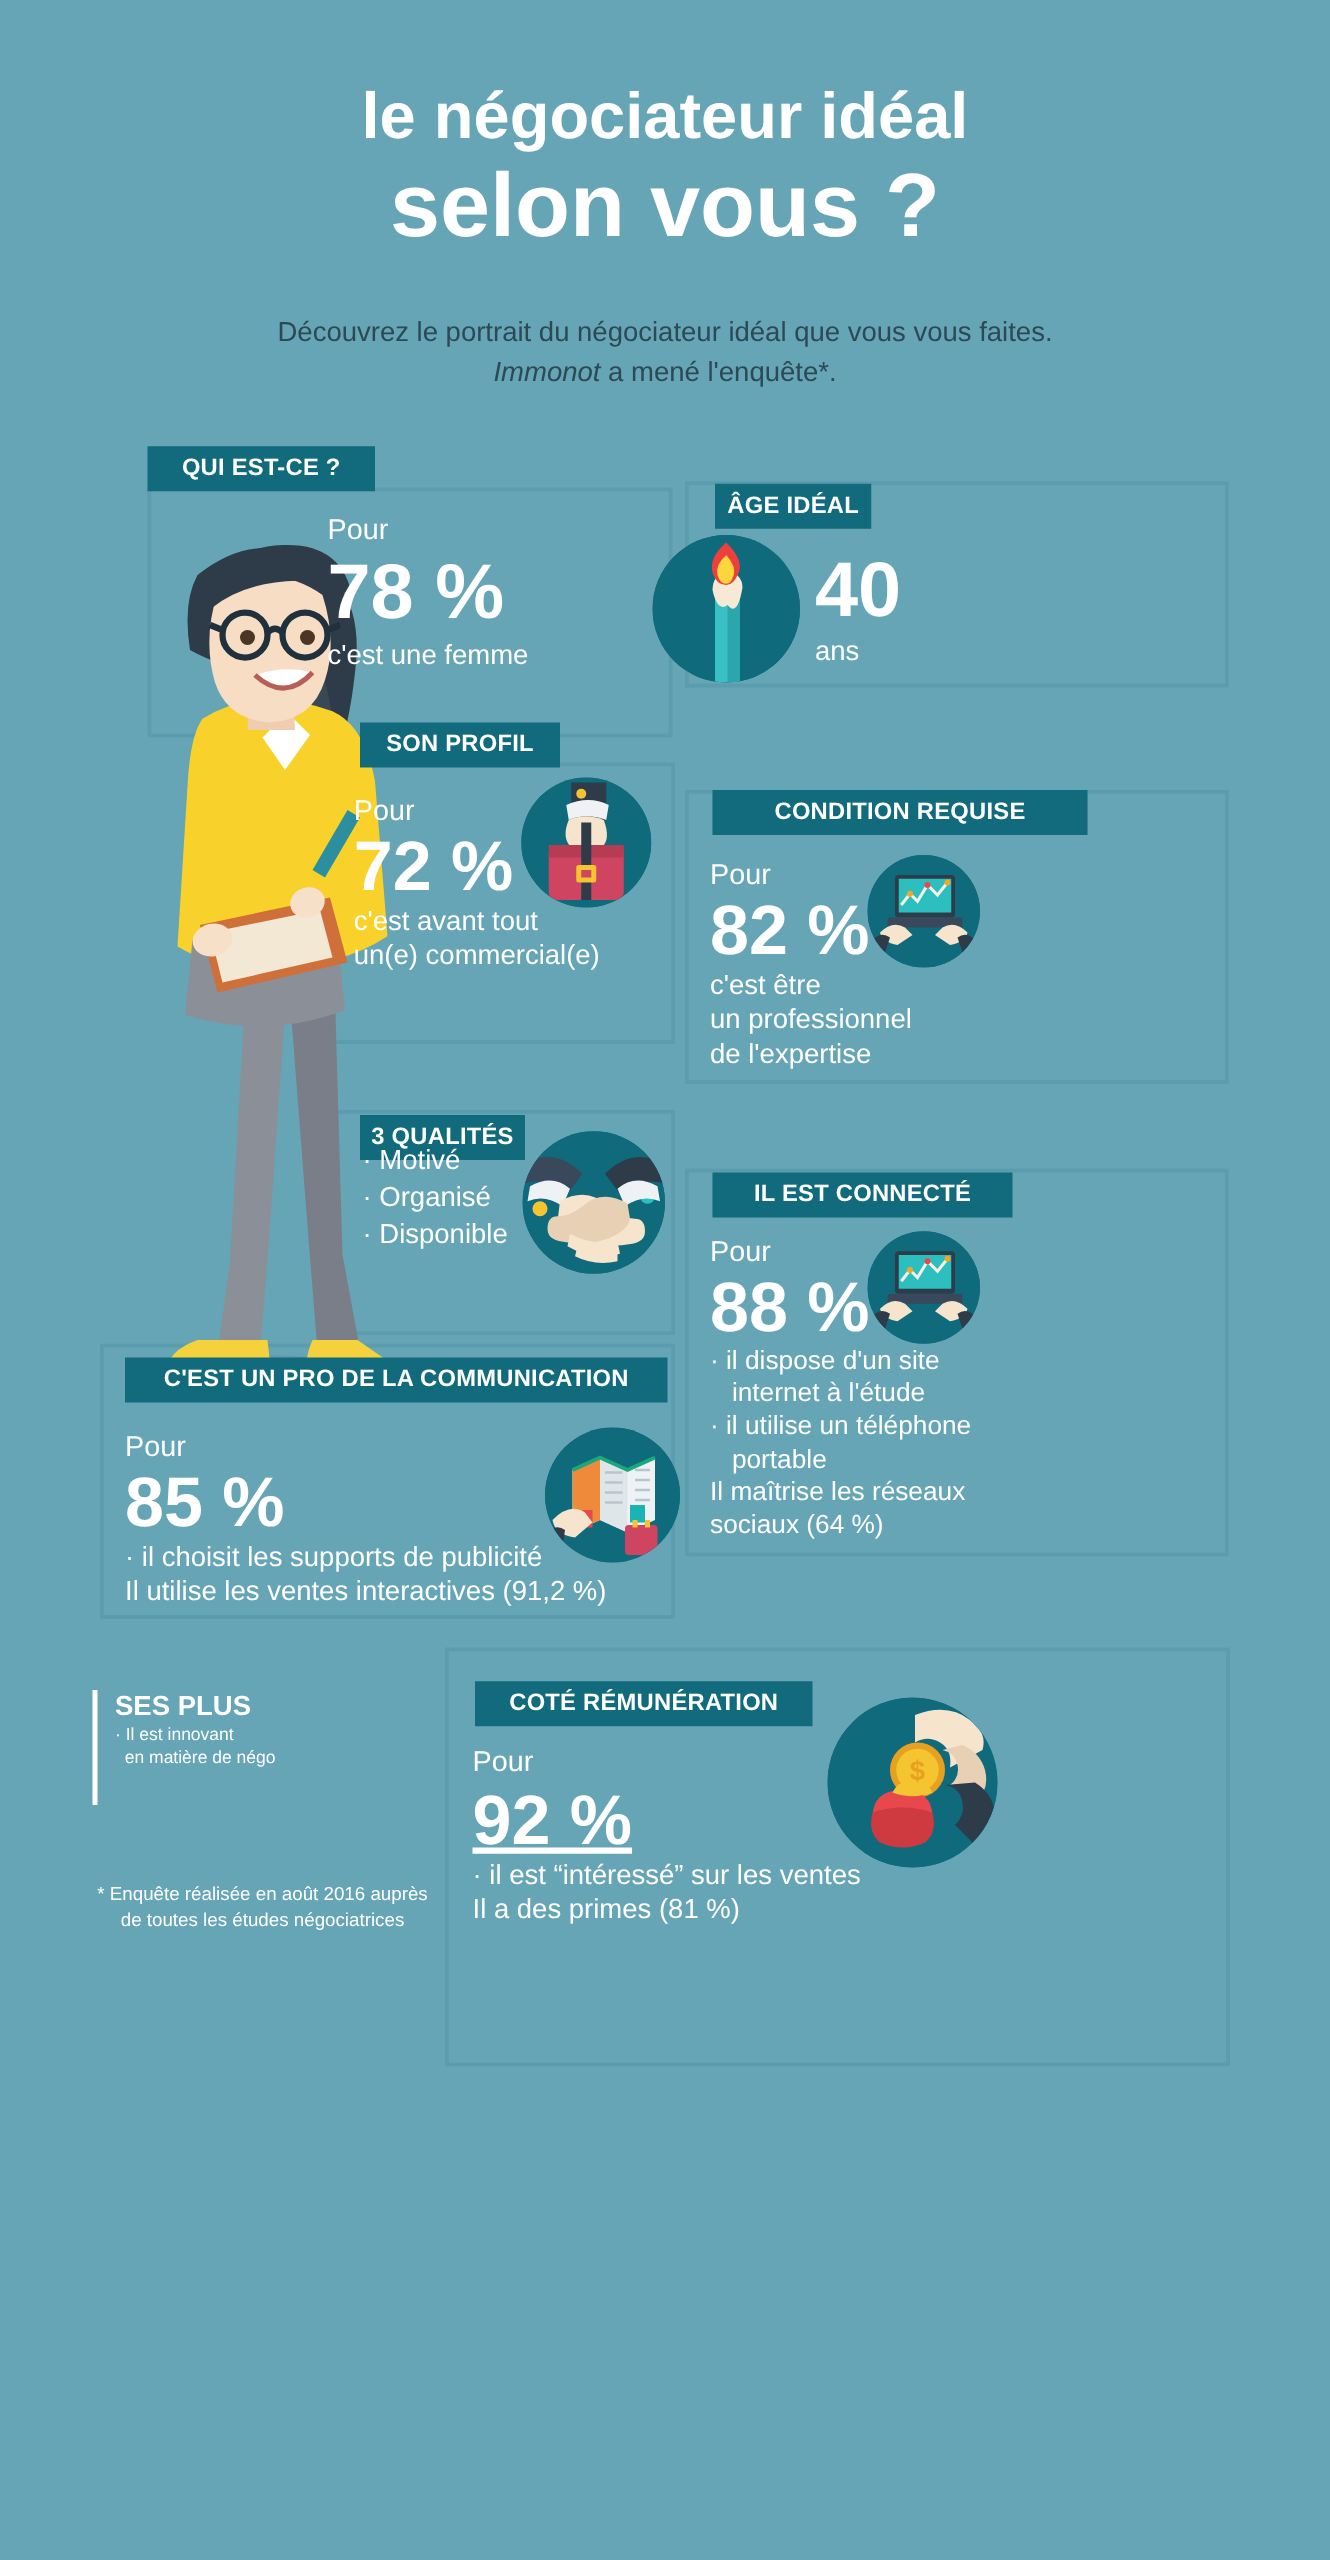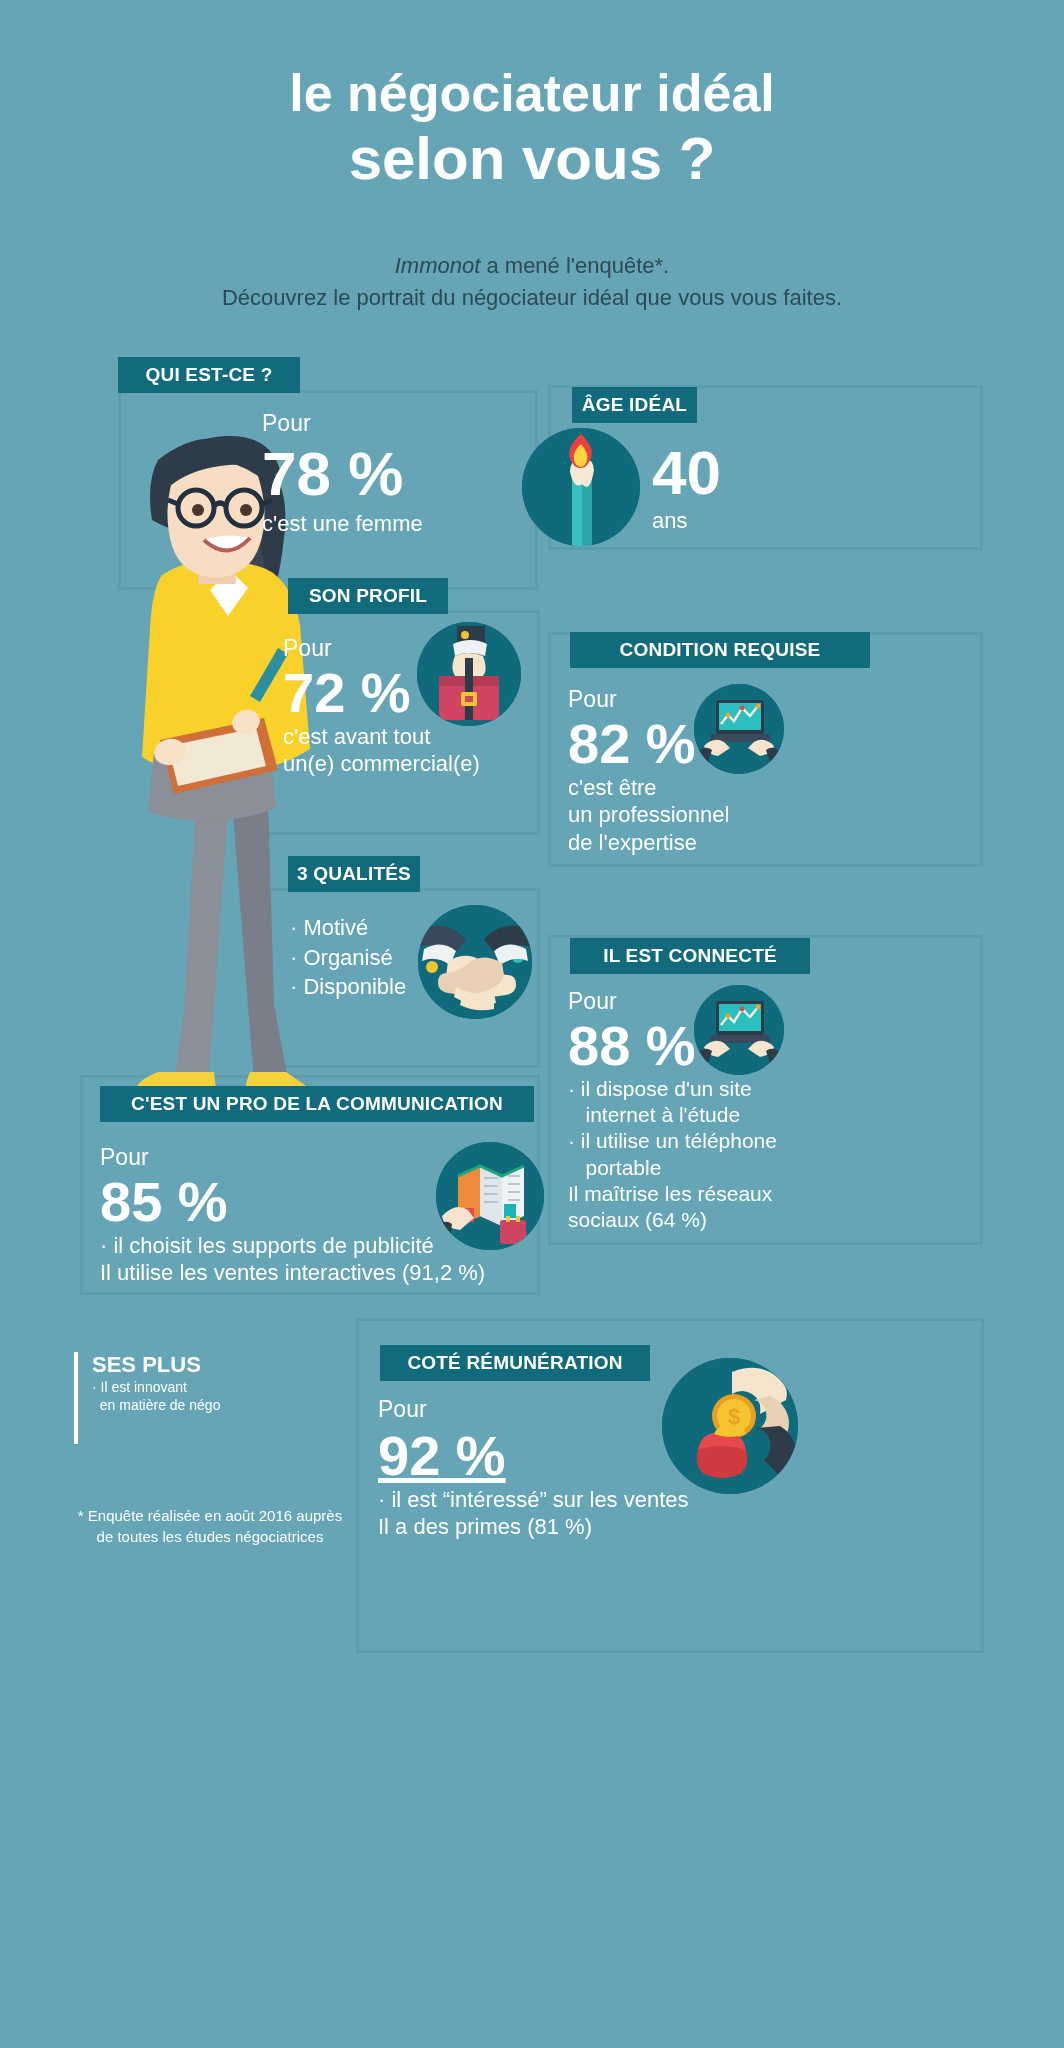--- a/index.html
+++ b/index.html
@@ -17,21 +17,21 @@
   .hdr{position:absolute;left:0;right:0;top:58px;text-align:center;}
   .hdr-line1{
     font-size:44px;letter-spacing:3px;font-weight:300;
     color:#ffffff;line-height:1.05;
   }
   .hdr-line2{
     font-size:52px;font-weight:bold;color:#ffffff;line-height:1.15;
     margin-top:6px;
   }
   .hdr-line3{
-    font-size:60px;font-weight:bold;color:#ffffff;line-height:1.15;
+    font-size:72px;font-weight:bold;color:#ffffff;line-height:1.15;
   }
   .sub{
     position:absolute;left:0;right:0;top:250px;text-align:center;
     color:#2b4a55;font-size:22px;line-height:1.45;
   }
   .sub i{font-style:italic;}
 
   
   .panel{
     position:absolute;
@@ -77,24 +77,24 @@
 <body>
 
 <div class="stage">
 
   <div class="hdr">
     <div class="hdr-line2">le négociateur idéal</div>
     <div class="hdr-line3">selon vous ?</div>
   </div>
 
   <div class="sub">
+    <div>Découvrez le portrait du négociateur idéal que vous vous faites.</div>
     <div>
       <i>Immonot</i><span> a mené l'enquête*.</span>
     </div>
-    <div>Découvrez le portrait du négociateur idéal que vous vous faites.</div>
   </div>
 
   <div class="panel" style="left:118px;top:390px;width:420px;height:200px;border-width:3px;"></div>
 
   <div class="panel" style="left:548px;top:385px;width:435px;height:165px;"></div>
 
   <div class="panel" style="left:265px;top:610px;width:275px;height:225px;"></div>
 
   <div class="panel" style="left:548px;top:632px;width:435px;height:235px;"></div>
 
@@ -221,21 +221,21 @@
     </svg>
   </div>
   <div style="position:absolute;left:568px;top:688px;">
     <div class="pour">Pour</div>
     <div class="big" style="margin-top:4px;">82 %</div>
     <div class="desc">c'est être</div>
     <div class="desc">un professionnel</div>
     <div class="desc">de l'expertise</div>
   </div>
 
-  <div class="tag" style="left:288px;top:856px;width:132px;height:36px;font-size:19px;">3 QUALITÉS</div>
+  <div class="tag" style="left:288px;top:892px;width:132px;height:36px;font-size:19px;">3 QUALITÉS</div>
   <div class="circ" style="left:418px;top:905px;width:114px;height:114px;">
     <svg viewBox="0 0 114 114" width="114" height="114" xmlns="http://www.w3.org/2000/svg">
       <rect width="114" height="114" fill="#0f6b7c"></rect>
       <path d="M0 26 q26 -14 48 8 l-12 16 q-16 -14 -36 -8z" fill="#39485a"></path>
       <path d="M114 26 q-26 -14 -48 8 l12 16 q16 -14 36 -8z" fill="#2e3b48"></path>
       <circle cx="14" cy="62" r="6" fill="#f5c431"></circle>
       <circle cx="100" cy="52" r="6" fill="#2bbfbf"></circle>
       <path d="M6 44 q18 -10 32 2 l-6 14 q-14 -10 -28 -4z" fill="#eef2f5"></path>
       <path d="M108 44 q-18 -10 -32 2 l6 14 q14 -10 28 -4z" fill="#eef2f5"></path>
       <path d="M30 56 q22 -12 38 4 q12 10 22 10 q8 0 8 10 q0 8 -10 10 q-22 4 -40 -2 q-16 -6 -20 -16z" fill="#f6e4cd"></path>

